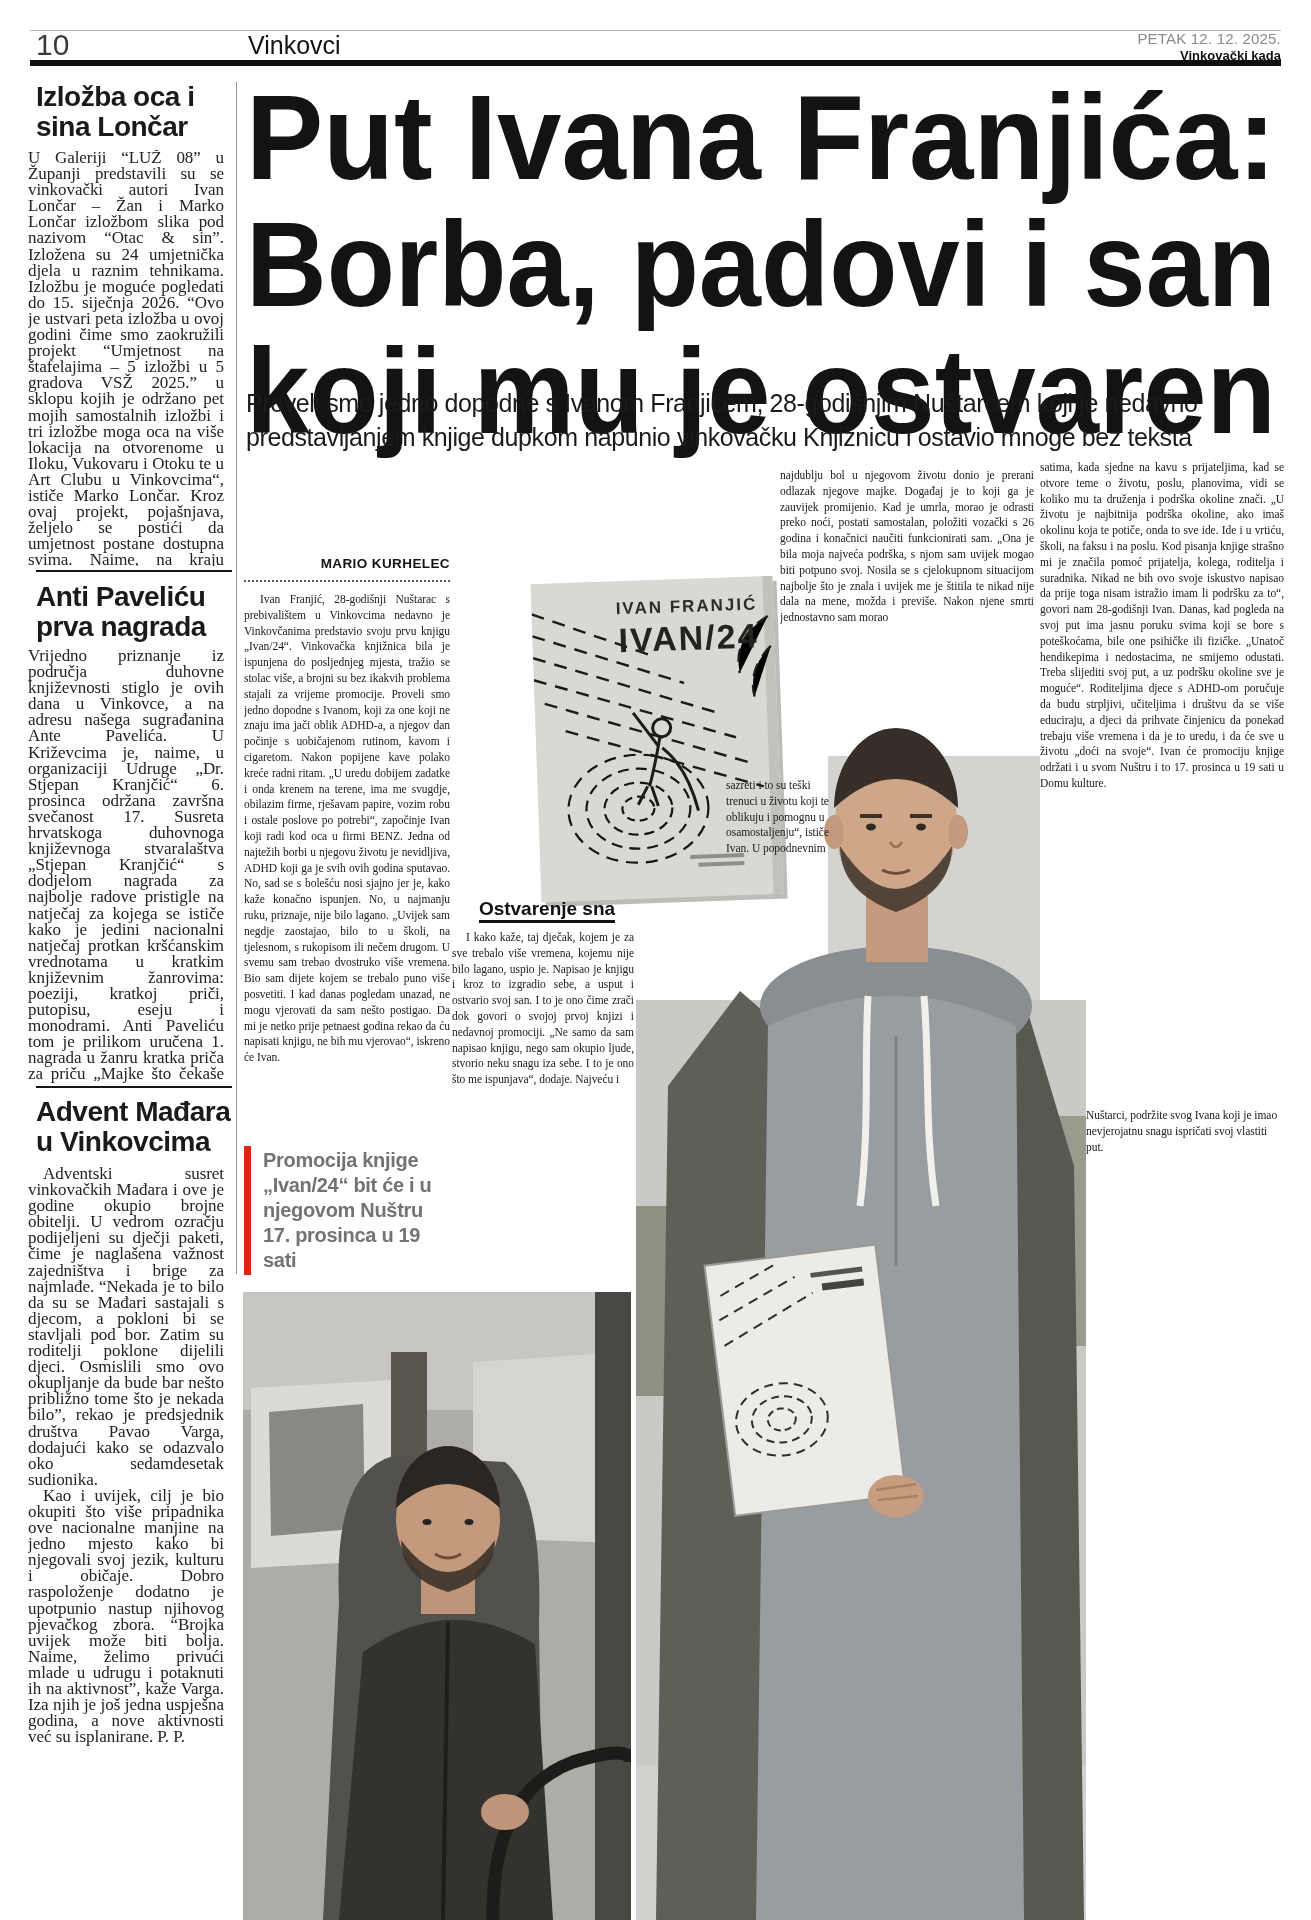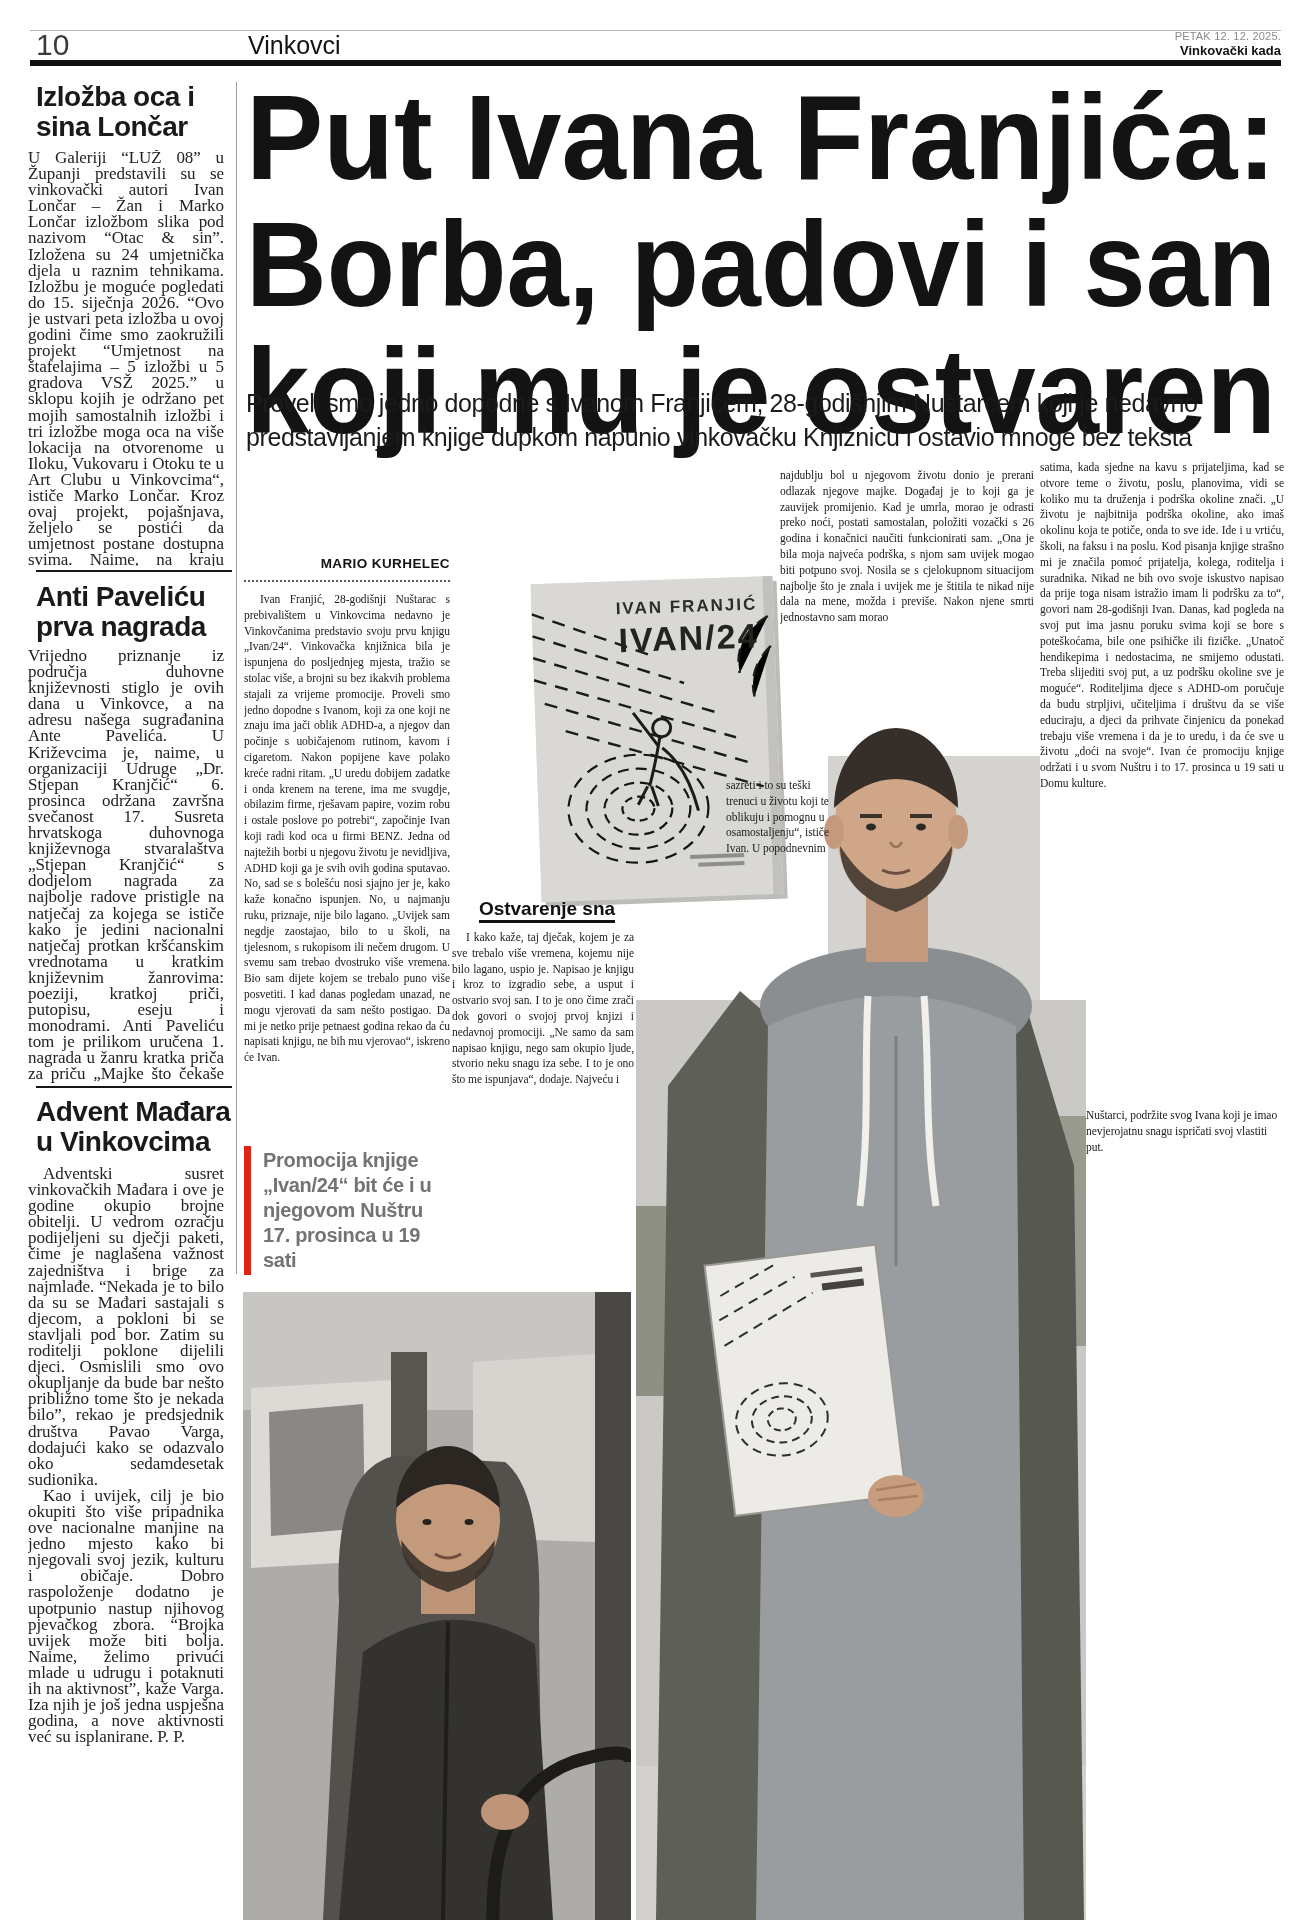--- a/index.html
+++ b/index.html
@@ -5,21 +5,21 @@
   html,body{margin:0;padding:0;background:#e9e9e9;}
   .page{position:relative;width:1311px;height:1920px;background:#ffffff;margin:0 auto;
         font-family:"Liberation Serif",serif;color:#1c1c1c;overflow:hidden;}
   .abs{position:absolute;}
 
   
   .hairline{left:30px;top:30px;width:1251px;height:1px;background:#b5b5b5;}
   .page-num{left:36px;top:28px;font-family:"Liberation Sans",sans-serif;font-size:30px;color:#3a3a3a;}
   .section-name{left:248px;top:31px;font-family:"Liberation Sans",sans-serif;font-size:25px;color:#121212;}
   .dateline{right:30px;top:30px;text-align:right;font-family:"Liberation Sans",sans-serif;}
-  .date-small{font-size:11px;color:#8a8a8a;letter-spacing:.2px;}
+  .date-small{font-size:15px;color:#8a8a8a;letter-spacing:.2px;}
   .pub-name{font-size:13px;font-weight:bold;color:#111;margin-top:1px;}
   .thickbar{left:30px;top:60px;width:1251px;height:6px;background:#0f0f0f;}
 
   
   .rail-title{left:36px;width:198px;font-family:"Liberation Sans",sans-serif;font-weight:bold;
               font-size:28px;line-height:30px;letter-spacing:-0.5px;color:#1a1a1a;}
   .rail-body{left:28px;width:196px;font-size:17px;line-height:16.1px;text-align:justify;
              letter-spacing:-0.05px;overflow:hidden;color:#222;}
   .rail-body p{margin:0;text-indent:15px;}
   .rail-div{left:36px;width:196px;height:2px;background:#161616;}

